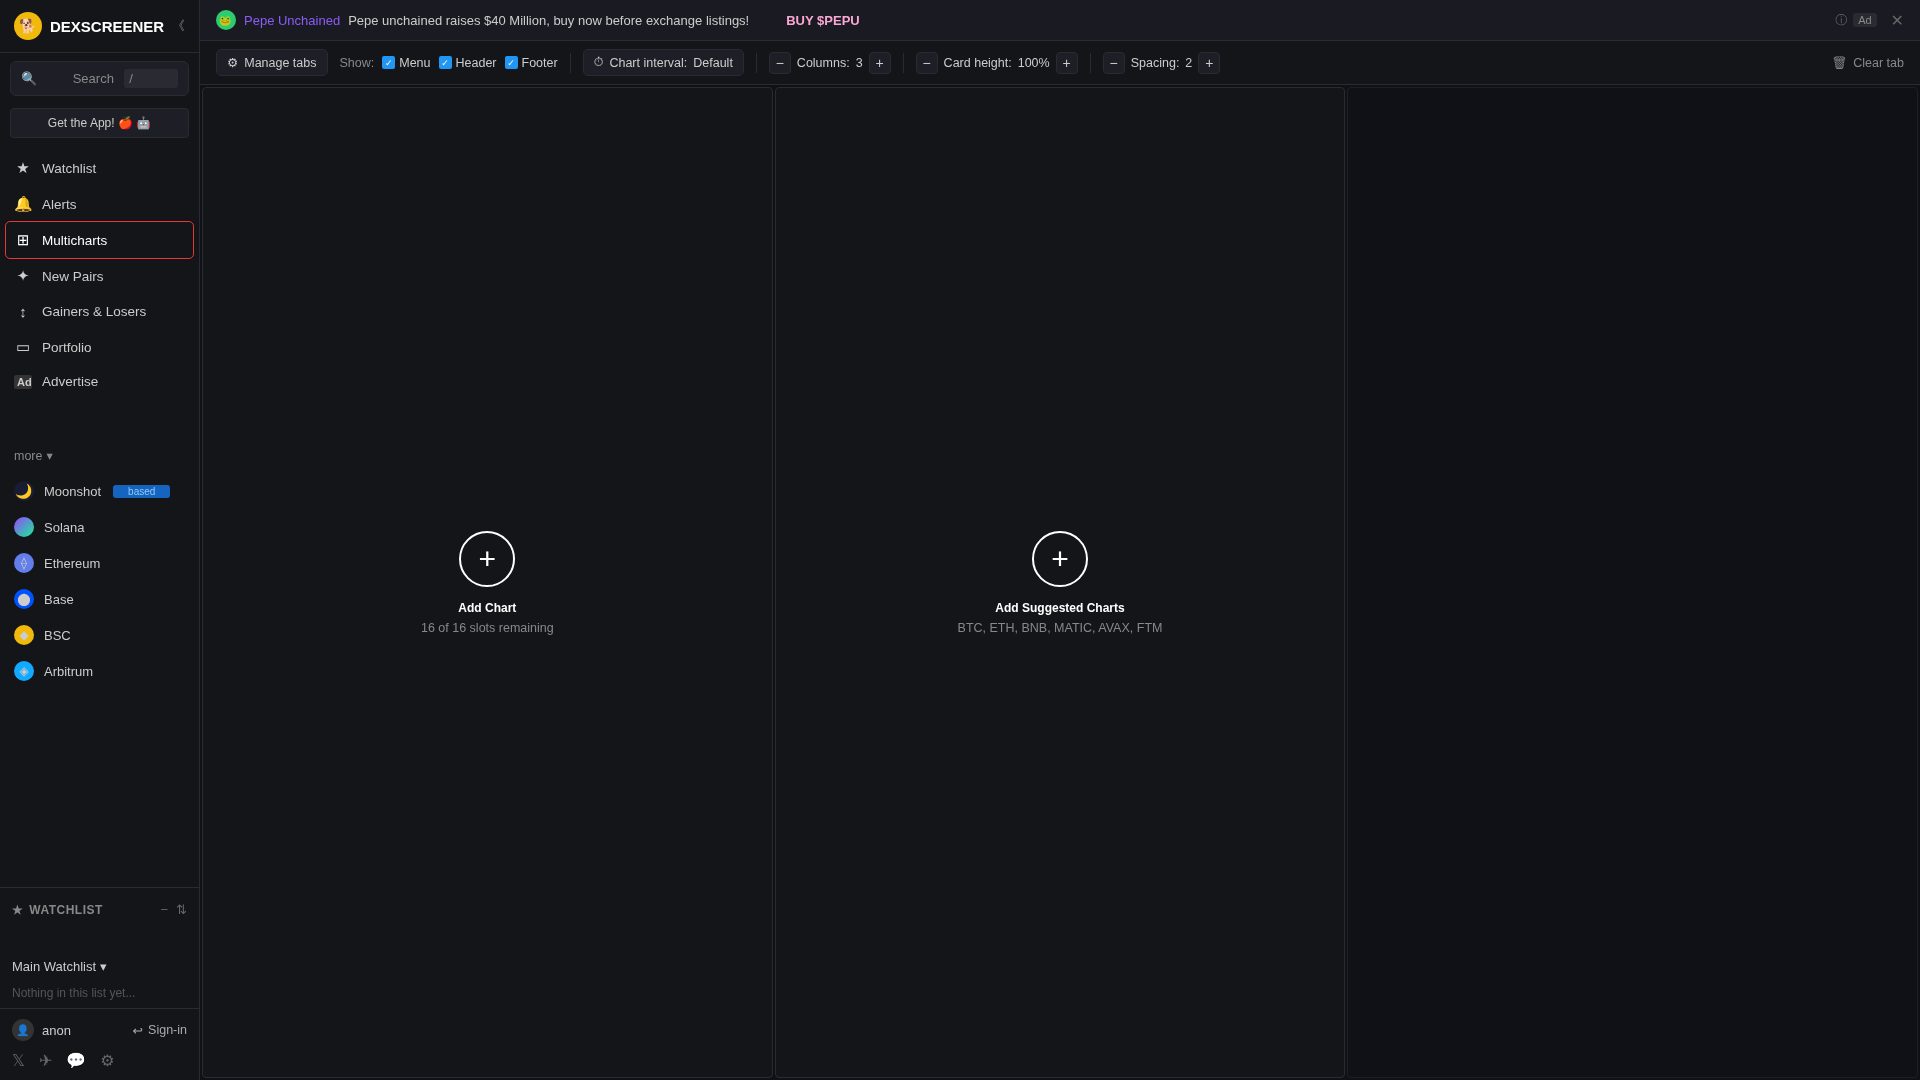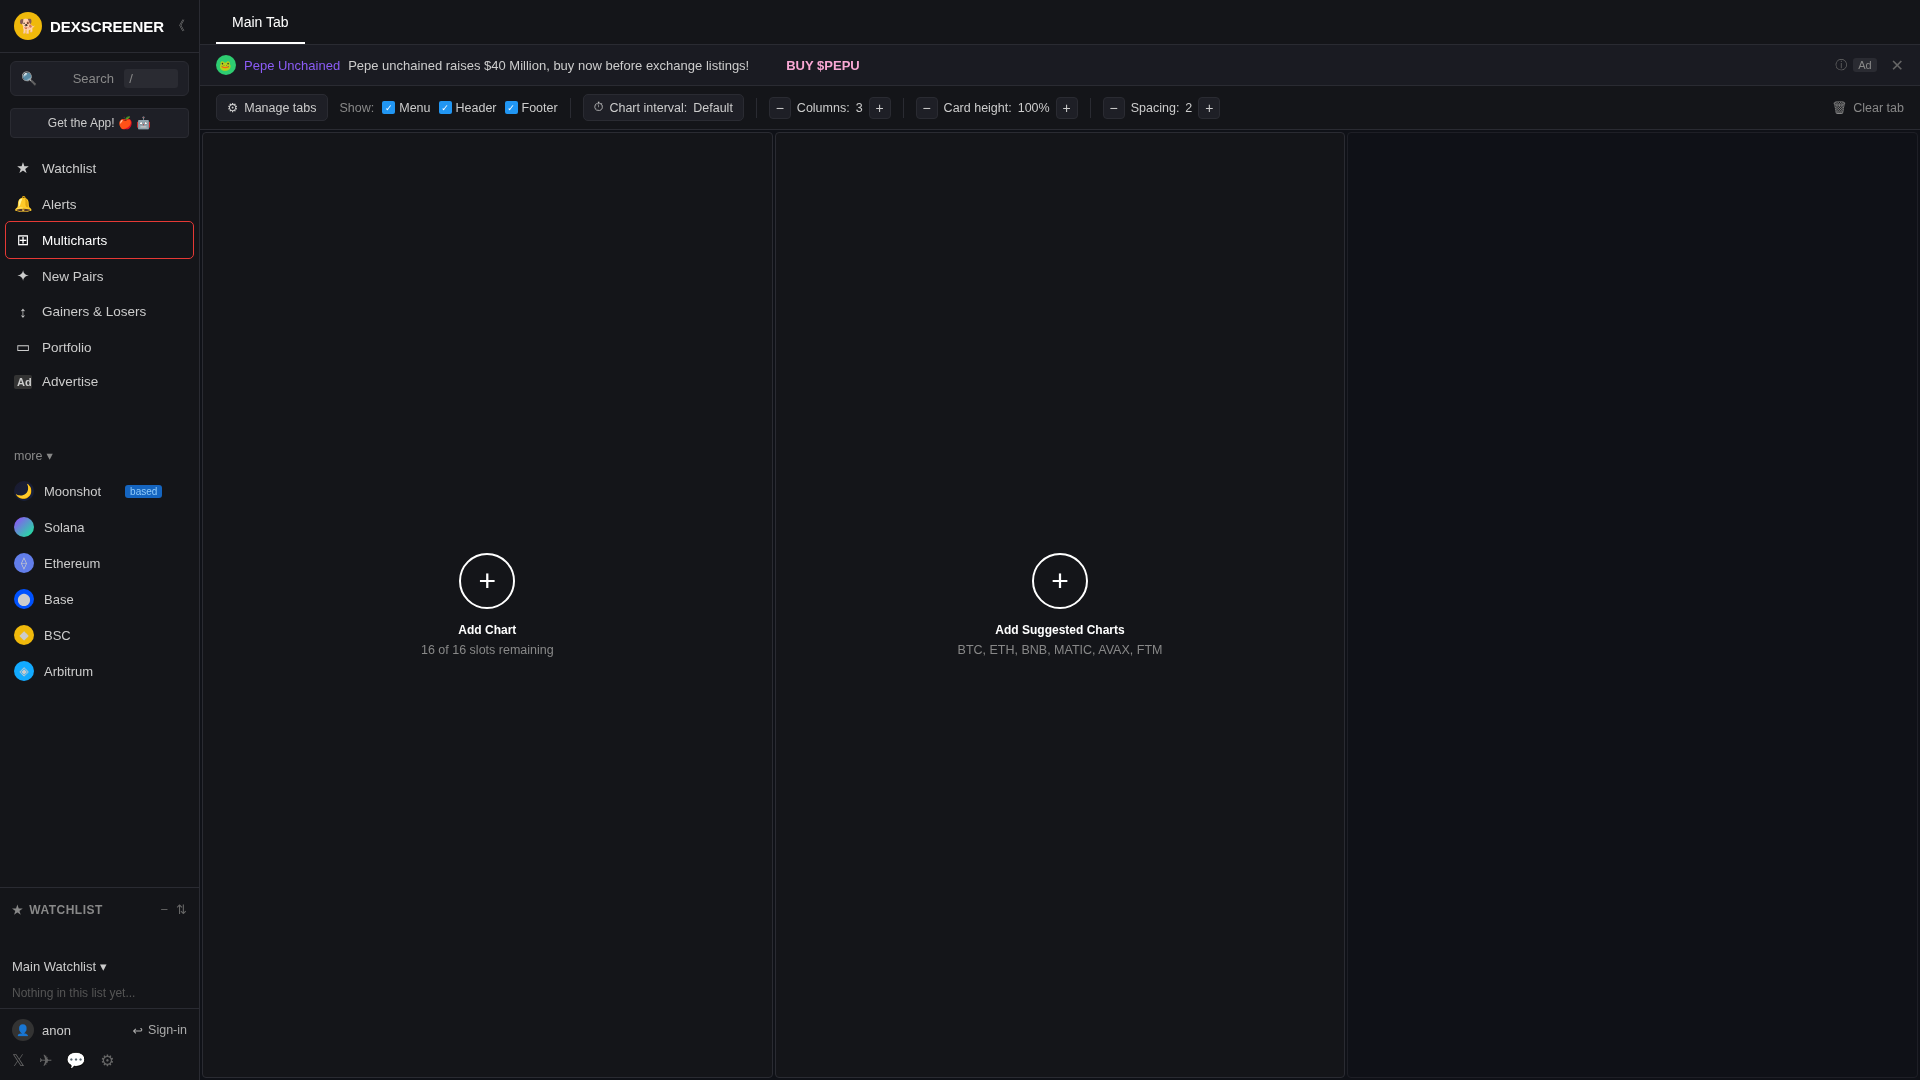--- a/index.html
+++ b/index.html
@@ -180,23 +180,23 @@
     .chain-icon.solana { background: linear-gradient(135deg, #9945ff, #14f195); }
     .chain-icon.ethereum { background: #627eea; }
     .chain-icon.base { background: #0052ff; }
     .chain-icon.bsc { background: #f0b90b; }
     .chain-icon.arbitrum { background: #12aaff; }
 
     .based-badge {
       background: #1565c0;
       color: #90caf9;
       font-size: 10px;
-      padding: 1px 5px;
+      padding: 1px 15px;
       border-radius: 3px;
-      margin-left: 14px;
+      margin-left: 2px;
     }
 
     .watchlist-section {
       border-top: 1px solid #2a2b32;
       padding: 10px 0 0;
     }
 
     .watchlist-header {
       display: flex;
       align-items: center;
@@ -673,27 +673,20 @@
       <span>𝕏</span>
       <span>✈</span>
       <span>💬</span>
       <span>⚙</span>
     </div>
   </div>
 </div>
 
 <div class="main-content">
 
-  <div class="main-header">
-    <div class="tab-bar">
-      <div class="tab active">
-        <span>Main Tab</span>
-      </div>
-    </div>
-  </div>
 
   <div class="ad-banner">
     <div class="ad-logo">🐸</div>
     <span class="ad-brand">Pepe Unchained</span>
     <span class="ad-text">Pepe unchained raises $40 Million, buy now before exchange listings!</span>
     <span class="ad-cta">BUY $PEPU</span>
     <div class="ad-tag">
       <span>ⓘ</span>
       <span class="ad-badge">Ad</span>
       <span class="ad-close">✕</span>

